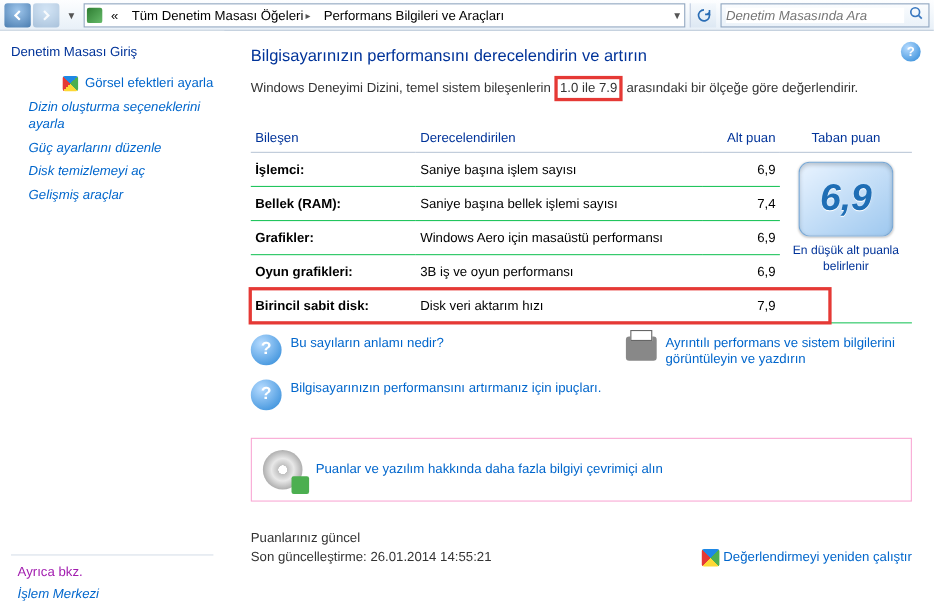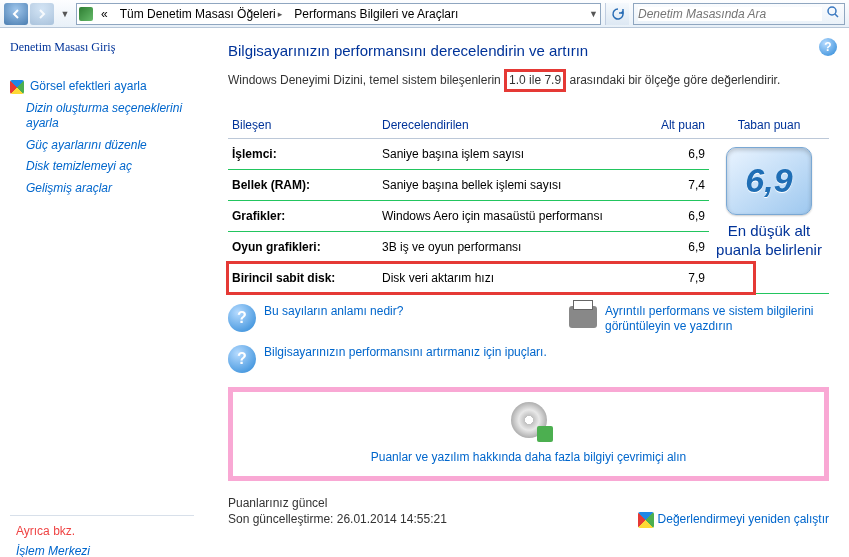--- a/index.html
+++ b/index.html
@@ -9,61 +9,61 @@
     .titlebar { height: 28px; background: linear-gradient(#fdfeff, #e8f0f8); border-bottom: 1px solid #b8c7d8; display: flex; align-items: center; padding: 0 4px; gap: 4px; }
     .nav-arrows { display: flex; gap: 2px; }
     .nav-btn { width: 24px; height: 22px; border-radius: 3px; border: none; background: radial-gradient(circle at 50% 30%, #9fc6ec, #4a7db0); display: flex; align-items: center; justify-content: center; cursor: pointer; }
     .nav-fwd { opacity: 0.4; }
     .dropdown-arrow { width: 14px; height: 22px; border: none; background: transparent; display:flex; align-items:center; justify-content:center; cursor:pointer; }
     .addr-bar { flex: 1; height: 22px; border: 1px solid #8fa6c0; background: #fff; display: flex; align-items: center; padding: 0 2px; gap: 4px; }
     .addr-icon { width: 14px; height: 14px; background: linear-gradient(135deg,#2e7d32,#66bb6a); border-radius:2px; }
     .addr-seg { display:flex; align-items:center; gap:2px; padding:0 4px; height:100%; cursor:pointer; }
     .chev { font-size:9px; color:#555; }
     .refresh-btn { width:24px; height:22px; border:none; border-left:1px solid #c0cde0; background:linear-gradient(#f5f9fd,#dde8f3); display:flex; align-items:center; justify-content:center; cursor:pointer; }
-    .search-box { width:212px; height:22px; border:1px solid #8fa6c0; display:flex; align-items:center; padding:0 4px; gap:4px; }
+    .search-box { width:190px; height:22px; border:1px solid #8fa6c0; display:flex; align-items:center; padding:0 4px; gap:4px; }
     .search-input { border:none; flex:1; font-style:italic; color:#888; outline:none; font-size:12px; }
     .search-mag { color:#666; }
     
     
     .content { display:flex; height: calc(100% - 28px); }
     .sidebar { width:204px; background:#fff; padding:12px 10px; border-right: none; }
-    .sidebar-home { color:#003399; cursor:pointer; margin-bottom:24px;font-family:Liberation Serif, serif; }
+    .sidebar-home { color:#003399; cursor:pointer; margin-bottom:14px; }
     .sidebar-link { color:#0066cc; cursor:pointer; margin:6px 0 6px 16px; line-height:1.3;font-style:italic; }
-    .sidebar-item { display:flex; align-items:flex-start; gap:6px; margin:6px 0; }
+    .sidebar-item { display:flex; align-items:flex-start; gap:6px; margin:6px 0;justify-content:flex-end; }
     .shield-ico { width:14px; height:14px; border-radius:2px; background: conic-gradient(from 45deg, #4caf50 0 25%, #fdd835 25% 50%, #e53935 50% 75%, #1e88e5 75% 100%); flex-shrink:0; margin-top:1px; }
     .seealso-hr { border:none; border-top:1px solid #d8e0ea; margin:12px 0 8px; }
-    .seealso-title { color:#ef4444; margin-left:6px; }
+    .seealso-title { color:#a21caf; margin-left:6px; }
     
     .main { flex:1; padding: 14px 20px 14px 24px; position:relative; overflow:auto; }
     .help-ico { position:absolute; top:10px; right:12px; width:18px; height:18px; border-radius:50%; background: radial-gradient(circle at 35% 30%, #b6dbff, #2986d6); color:#fff; font-weight:bold; font-size:12px; display:flex; align-items:center; justify-content:center; cursor:pointer; }
     h1 { color:#003399; font-weight:normal; font-size:15px; margin-bottom:10px; }
     .intro { color:#333; margin-bottom:20px; line-height:1.4; }
     .redbox { border:3px solid #e53935; padding:0 2px; display:inline-block; }
     
     table.scores { width:100%; border-collapse:collapse; margin-bottom:4px; }
     table.scores th { text-align:left; font-weight:normal; color:#003399; padding:6px 4px; border-bottom:1px solid #bcc8d8; }
     table.scores th.sub, table.scores td.sub { text-align:right; }
     table.scores td { padding:8px 4px; border-bottom:1px solid #22c55e; vertical-align:top; }
     table.scores td.comp { font-weight:bold; }
     table.scores tr.last td { border-bottom:1px solid #bcc8d8; }
     
     .base-col { width:120px; text-align:center; vertical-align:middle; }
     .base-badge { width:86px; height:68px; border-radius:10px; background:linear-gradient(145deg,#eaf4ff,#9ec8ef); border:1px solid #7aa8d4; display:flex; align-items:center; justify-content:center; margin:0 auto 6px; box-shadow:0 2px 4px rgba(0,0,0,0.2) inset, 0 1px 2px rgba(0,0,0,0.2); }
     .base-num { font-size:34px; font-weight:bold; color:#1f6eb5; text-shadow:0 1px 0 #fff, 0 0 4px #d0e7fb; font-style:italic; }
-    .base-txt { color:#003399; font-size:15px; line-height:1.3; }
+    .base-txt { color:#003399; font-size:11px; line-height:1.3; }
     
     .link-row { display:flex; align-items:flex-start; gap:10px; margin:10px 0; }
     .link-group { flex:1; display:flex; gap:8px; }
     .round-q { width:28px; height:28px; border-radius:50%; background:radial-gradient(circle at 35% 30%,#b6dbff,#2986d6); color:#fff; font-weight:bold; display:flex; align-items:center; justify-content:center; flex-shrink:0; font-size:16px; }
     .link-txt { color:#0066cc; cursor:pointer; line-height:1.3; }
     .printer-group { display:flex; gap:8px; width:260px;margin-left:42px; }
     .printer-ico { width:28px; height:22px; background:#888; border-radius:3px; position:relative; flex-shrink:0; margin-top:2px; }
     .printer-ico::before { content:''; position:absolute; top:-6px; left:4px; right:4px; height:8px; background:#fff; border:1px solid #666; }
     
-    .info-box { border:5px solid #f9a8d4; padding:10px; display:flex; gap:12px; align-items:center; margin:14px 0;flex-direction:column; }
+    .info-box { border:1px solid #f9a8d4; padding:10px; display:flex; gap:12px; align-items:center; margin:25px 0; }
     .cd-ico { width:36px; height:36px; border-radius:50%; background:radial-gradient(circle,#fff 15%,#c0c0c0 16%,#e8e8e8 40%,#b0b0b0 70%); position:relative; flex-shrink:0; }
     .cd-ico::after { content:''; position:absolute; right:-6px; bottom:-4px; width:16px; height:16px; background:#4caf50; border-radius:2px; }
     
     .status-row { display:flex; justify-content:space-between; align-items:flex-end; margin-top:8px; }
     .status-txt { color:#333; line-height:1.4; }
     .rerun { display:flex; gap:4px; }
     .rerun-ico { width:16px; height:16px; border-radius:2px; background:conic-gradient(from 45deg,#4caf50 0 25%,#fdd835 25% 50%,#e53935 50% 75%,#1e88e5 75% 100%); }
   </style>
 </head>
 <body>

